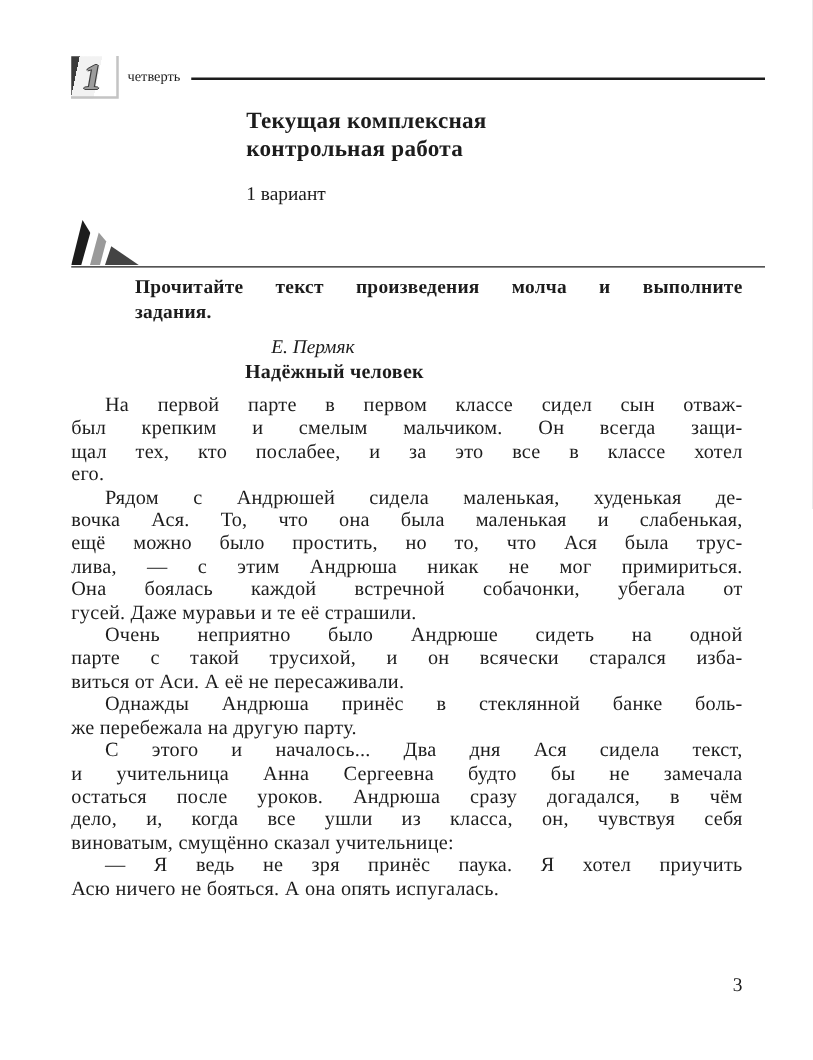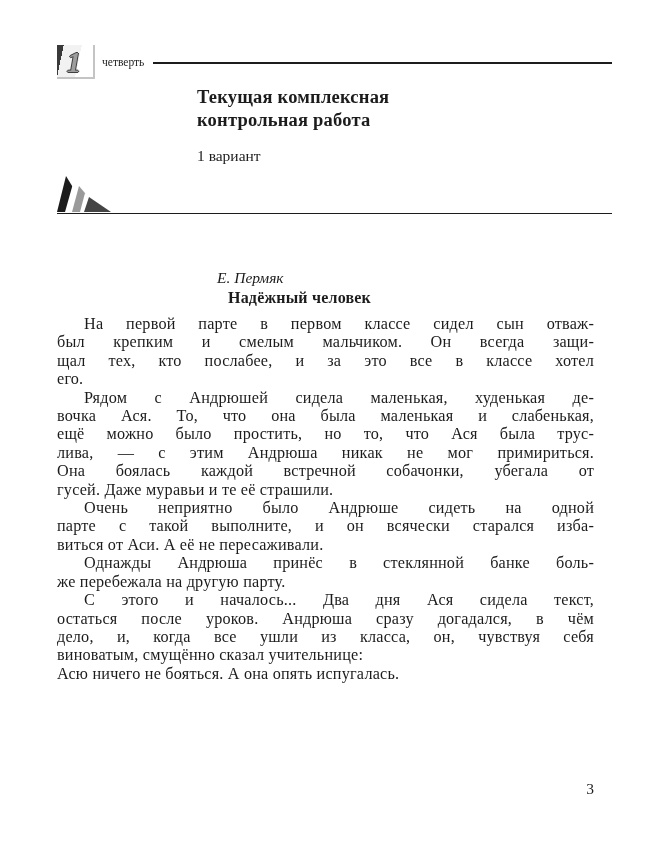--- a/index.html
+++ b/index.html
@@ -45,21 +45,21 @@
   .arrow-row svg { position:absolute; left:0; bottom:1px; }
 
   
   .instruction {
     position:absolute; left:108px; top:220px; width:486px;
     font-size:15.5px; font-weight:600; line-height:20px; letter-spacing:0.2px;
   }
 
   
   .author { position:absolute; left:197px; top:269px; font-style:italic; font-size:15.5px;margin-left:20px; }
-  .story-title { position:absolute; left:196px; top:289px; font-weight:bold; font-size:16px; letter-spacing:0.2px;margin-left:32px; }
+  .story-title { position:absolute; left:196px; top:289px; font-weight:bold; font-size:16px; letter-spacing:0.2px; }
 
   
   .body-text {
     position:absolute; left:57px; top:315px; width:537px;
     font-size:16.2px; line-height:18.4px; letter-spacing:0.2px;
   }
   .tline { text-align:justify; text-align-last:justify; white-space:normal; }
   .tline.last { text-align-last:left; }
   .tline.indent { text-indent:27px; }
 
@@ -89,20 +89,24 @@
     <div class="arrow-rule"></div>
     <svg width="58" height="37" viewBox="0 0 58 37">
       <polygon points="9,0 0,36 31,36" fill="#1c1c1c"></polygon>
       <polygon points="17,4 8,36 39,36" fill="#ffffff"></polygon>
       <polygon points="22,10 15,36 44,36" fill="#9a9a9a"></polygon>
       <polygon points="28,17 23,36 50,36" fill="#ffffff"></polygon>
       <polygon points="32,21 27,36 54,36" fill="#444444"></polygon>
     </svg>
   </div>
 
+  <div class="instruction">
+      <div class="tline">Прочитайте текст произведения молча и выполните</div>
+      <div class="tline last">задания.</div>
+    </div>
 
   <div class="author">Е. Пермяк</div>
   <div class="story-title">Надёжный человек</div>
 
   <div class="body-text">
       <div class="paragraph">
         <div class="tline indent">На первой парте в первом классе сидел сын отваж-</div>
         <div class="tline">был крепким и смелым мальчиком. Он всегда защи-</div>
         <div class="tline">щал тех, кто послабее, и за это все в классе хотел</div>
         <div class="tline last">его.</div>
@@ -110,33 +114,35 @@
       <div class="paragraph">
         <div class="tline indent">Рядом с Андрюшей сидела маленькая, худенькая де-</div>
         <div class="tline">вочка Ася. То, что она была маленькая и слабенькая,</div>
         <div class="tline">ещё можно было простить, но то, что Ася была трус-</div>
         <div class="tline">лива, — с этим Андрюша никак не мог примириться.</div>
         <div class="tline">Она боялась каждой встречной собачонки, убегала от</div>
         <div class="tline last">гусей. Даже муравьи и те её страшили.</div>
       </div>
       <div class="paragraph">
         <div class="tline indent">Очень неприятно было Андрюше сидеть на одной</div>
-        <div class="tline">парте с такой выполните, и он всячески старался изба-</div>
+        <div class="tline">парте с такой трусихой, и он всячески старался изба-</div>
         <div class="tline last">виться от Аси. А её не пересаживали.</div>
       </div>
       <div class="paragraph">
         <div class="tline indent">Однажды Андрюша принёс в стеклянной банке боль-</div>
         <div class="tline last">же перебежала на другую парту.</div>
       </div>
       <div class="paragraph">
         <div class="tline indent">С этого и началось... Два дня Ася сидела текст,</div>
+        <div class="tline">и учительница Анна Сергеевна будто бы не замечала</div>
         <div class="tline">остаться после уроков. Андрюша сразу догадался, в чём</div>
         <div class="tline">дело, и, когда все ушли из класса, он, чувствуя себя</div>
         <div class="tline last">виноватым, смущённо сказал учительнице:</div>
       </div>
       <div class="paragraph">
+        <div class="tline indent">— Я ведь не зря принёс паука. Я хотел приучить</div>
         <div class="tline last">Асю ничего не бояться. А она опять испугалась.</div>
       </div>
     </div>
 
   <div class="page-number">3</div>
 
 </div>
 
 </body></html>

